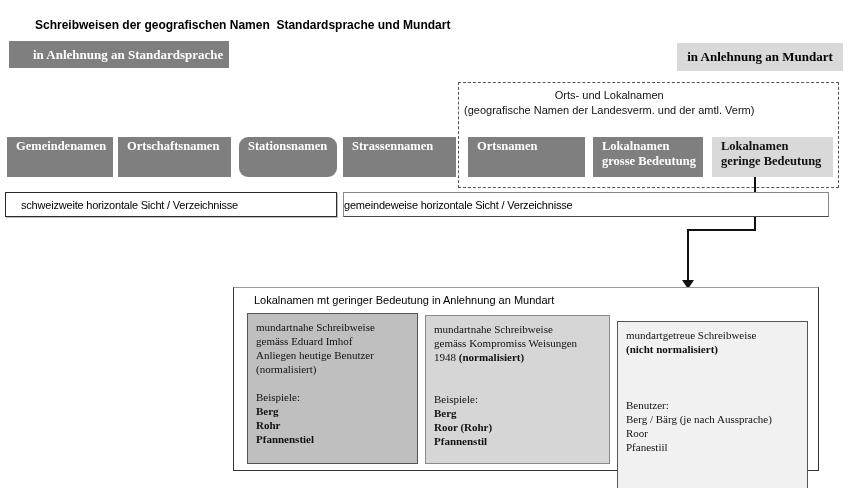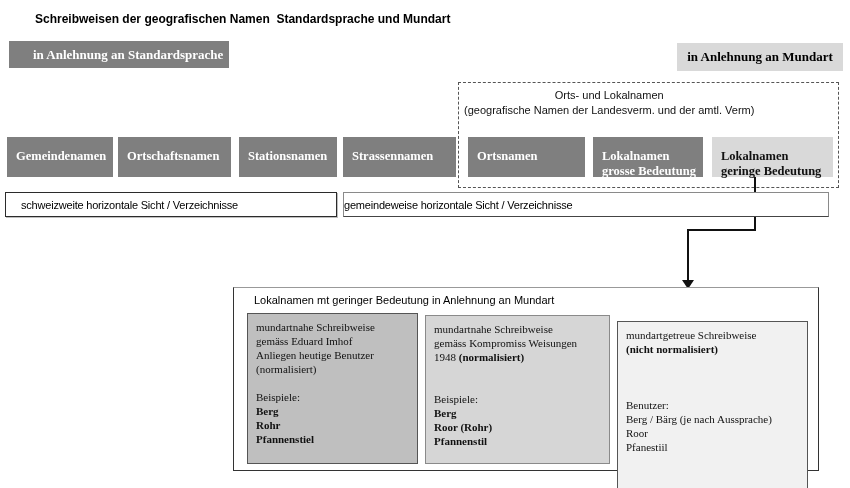--- a/index.html
+++ b/index.html
@@ -1,47 +1,47 @@
 <!DOCTYPE html>
 <html><head>
 <meta charset="utf-8">
 <style>
   html,body { margin:0; padding:0; background:#ffffff; }
   .canvas {
     position:relative; width:850px; height:488px; background:#ffffff;
     font-family:"Liberation Sans", sans-serif; overflow:hidden; color:#000;
   }
   .title {
-    position:absolute; left:35px; top:12px;
+    position:absolute; left:35px; top:18px;
     font-size:12px; font-weight:bold; white-space:pre; color:#000;
   }
   
   .tagbox {
     position:absolute; box-sizing:border-box;
     font-family:"Liberation Serif", serif; font-weight:bold; font-size:13px;
     display:flex; align-items:center;
   }
   .tag-std { left:9px; top:41px; width:220px; height:27px; background:#7f7f7f; color:#ffffff; padding-left:24px; }
   .tag-mun { left:677px; top:43px; width:166px; height:28px; background:#d9d9d9; color:#000000; justify-content:center; }
 
   
   .dashed { position:absolute; left:458px; top:82px; width:379px; height:104px; border:1px dashed #555; }
   .group-label { position:absolute; left:464px; top:88px; font-size:11px; line-height:14.5px; color:#111;text-align:center; }
 
   
   .cat {
     position:absolute; top:137px; height:40px; box-sizing:border-box;
     background:#7f7f7f; color:#ffffff;
     font-family:"Liberation Serif", serif; font-weight:bold; font-size:12.5px;
-    line-height:15px; padding:12px 4px 0 9px; white-space:pre-line;
+    line-height:15px; padding:2px 4px 0 9px; white-space:pre-line;
   }
   .cat.light { background:#d9d9d9; color:#111111; }
   .cat1 { left:7px;   width:106px; }
   .cat2 { left:118px; width:113px; }
-  .cat3 { left:239px; width:98px;  }
+  .cat3 { left:239px; width:98px;border-radius:9px;  }
   .cat4 { left:343px; width:113px; }
   .cat5 { left:468px; width:117px; }
   .cat6 { left:593px; width:110px; }
   .cat7 { left:712px; width:121px; }
 
   
   .bar {
     position:absolute; top:192px; height:25px; background:#ffffff;
     box-sizing:border-box; font-size:11px; display:flex; align-items:center;
     letter-spacing:-0.2px;

